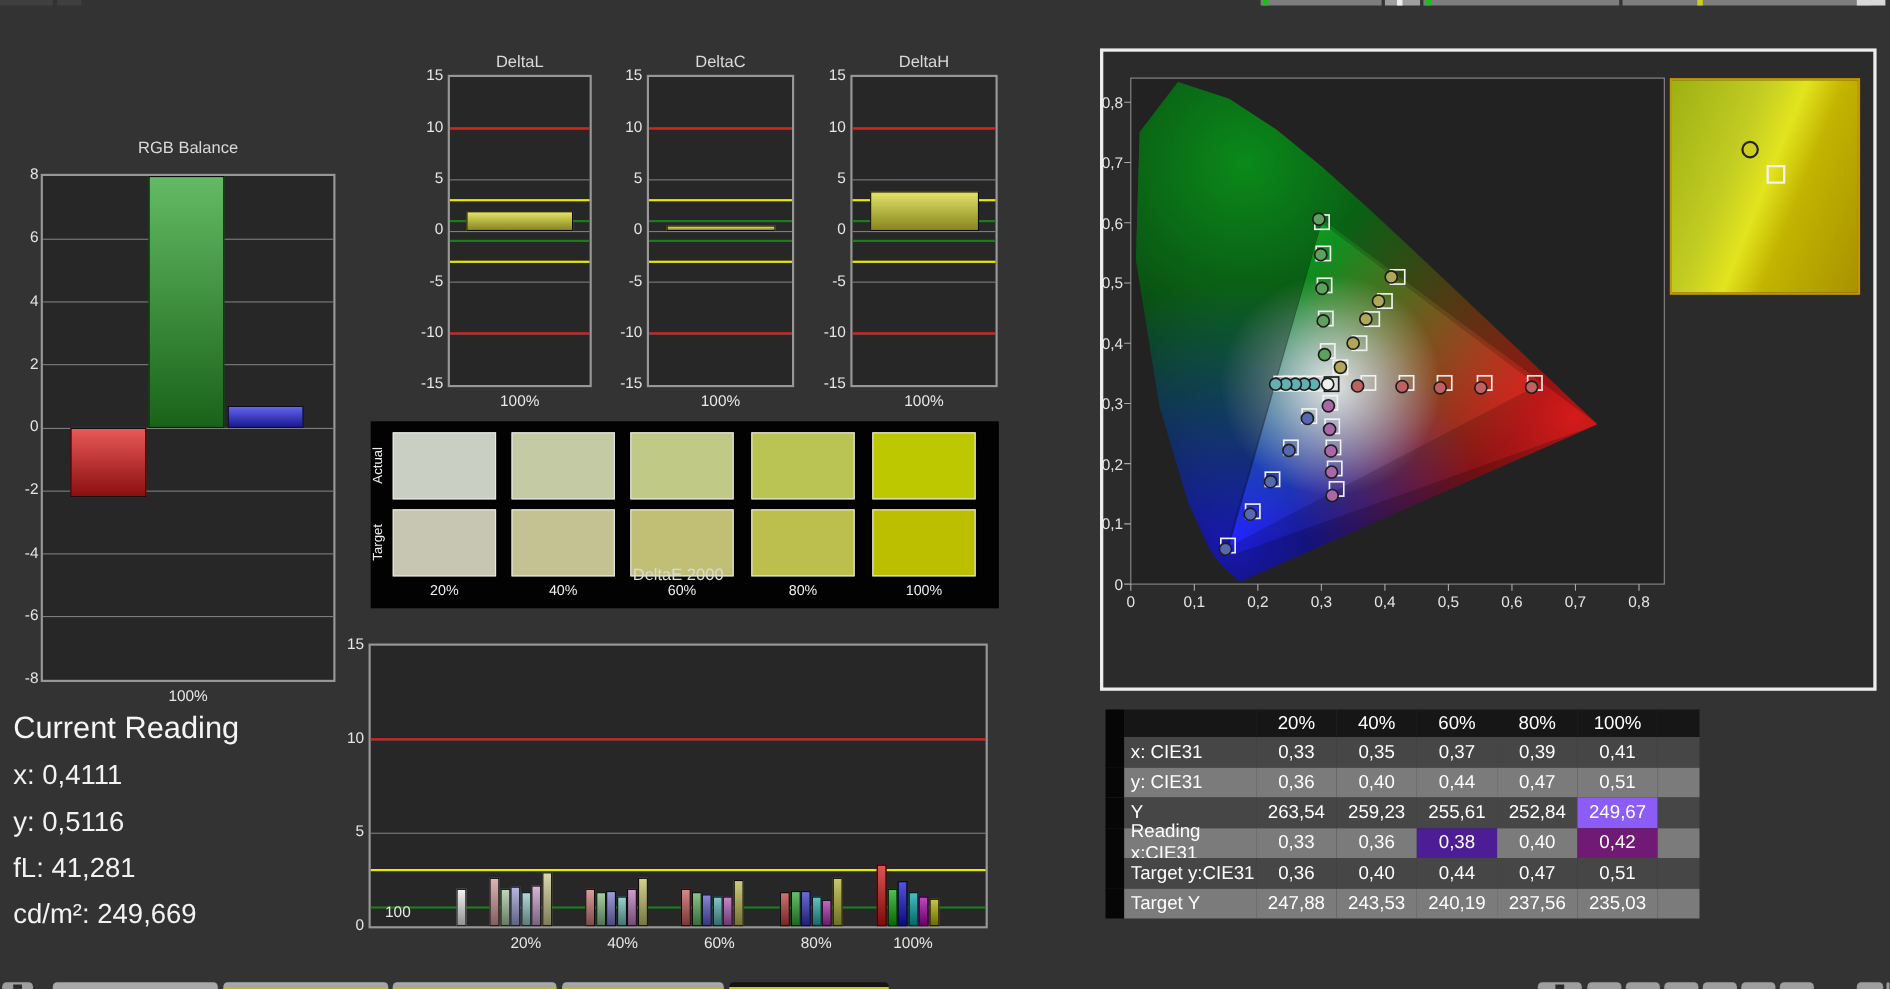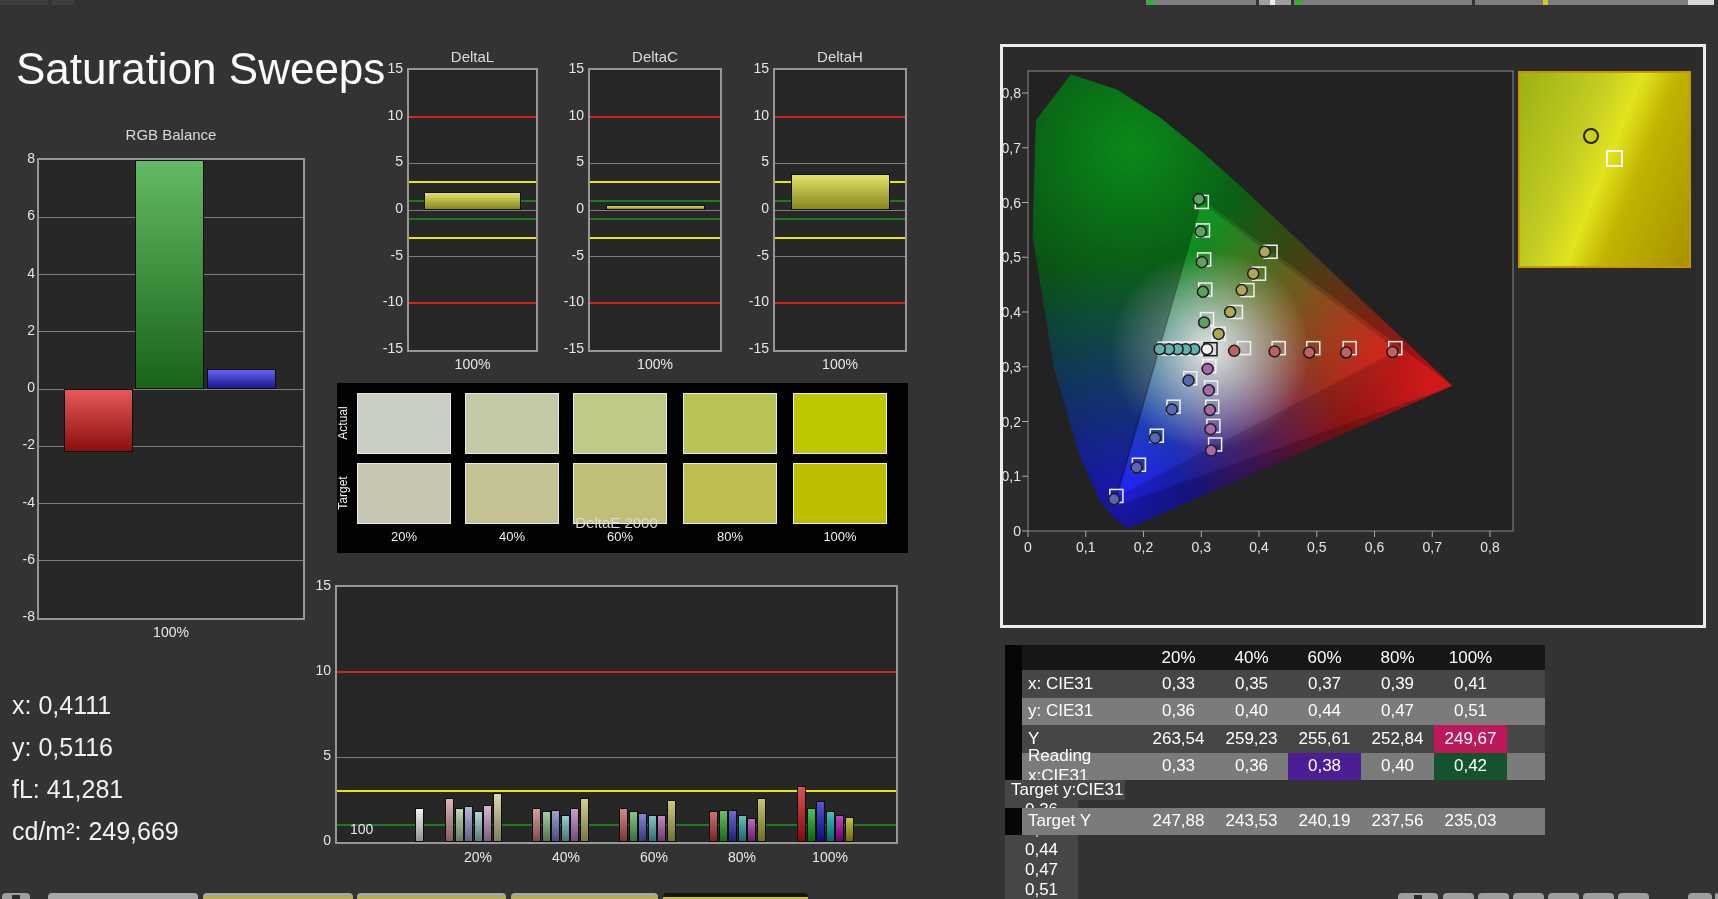--- a/index.html
+++ b/index.html
@@ -32,21 +32,20 @@
   #meas-table{position:absolute;left:1005px;top:645px;}
   .trow{display:flex;}
   .tcell{font-size:17px;color:#ffffff;display:flex;align-items:center;box-sizing:border-box;}
   .toptab,.bottab{position:absolute;}
 </style>
 </head>
 <body>
 
 <div id="app">
 
-  <div id="page-title">Saturation Sweeps</div>
 
   <div class="chart-title" style="left:37px;top:126px;width:268px;">RGB Balance</div>
   <div class="plot" id="rgb-plot" style="left:37px;top:158px;width:268px;height:462px;">
       <div class="gridline" style="left: 0px; right: 0px; top: 56.75px; height: 1px; background: rgb(125, 125, 125); position: absolute;"></div>
       <div class="gridline" style="left: 0px; right: 0px; top: 114px; height: 1px; background: rgb(125, 125, 125); position: absolute;"></div>
       <div class="gridline" style="left: 0px; right: 0px; top: 171.25px; height: 1px; background: rgb(125, 125, 125); position: absolute;"></div>
       <div class="gridline" style="left: 0px; right: 0px; top: 228.5px; height: 1px; background: rgb(125, 125, 125); position: absolute;"></div>
       <div class="gridline" style="left: 0px; right: 0px; top: 285.75px; height: 1px; background: rgb(125, 125, 125); position: absolute;"></div>
       <div class="gridline" style="left: 0px; right: 0px; top: 343px; height: 1px; background: rgb(125, 125, 125); position: absolute;"></div>
       <div class="gridline" style="left: 0px; right: 0px; top: 400.25px; height: 1px; background: rgb(125, 125, 125); position: absolute;"></div>
@@ -160,20 +159,21 @@
       <div class="bar" style="position: absolute; left: 410.4px; top: 231.2px; width: 9px; height: 23.8px; background-color: rgb(166, 46, 166);"></div>
       <div class="bar" style="position: absolute; left: 420px; top: 210.8px; width: 9px; height: 44.2px; background-color: rgb(178, 178, 54);"></div>
       <div class="bar" style="position: absolute; left: 460px; top: 198.9px; width: 9px; height: 56.1px; background-color: rgb(204, 18, 18);"></div>
       <div class="bar" style="position: absolute; left: 469.6px; top: 221px; width: 9px; height: 34px; background-color: rgb(10, 168, 10);"></div>
       <div class="bar" style="position: absolute; left: 479.2px; top: 214.2px; width: 9px; height: 40.8px; background-color: rgb(18, 18, 204);"></div>
       <div class="bar" style="position: absolute; left: 488.8px; top: 224.4px; width: 9px; height: 30.6px; background-color: rgb(0, 166, 166);"></div>
       <div class="bar" style="position: absolute; left: 498.4px; top: 227.8px; width: 9px; height: 27.2px; background-color: rgb(166, 0, 166);"></div>
       <div class="bar" style="position: absolute; left: 508px; top: 229.5px; width: 9px; height: 25.5px; background-color: rgb(174, 174, 0);"></div>
     </div>
 
+  <div id="cr-title">Current Reading</div>
   <div class="cr-line" style="top:691px;"><span>x:</span> <span>0,4111</span></div>
   <div class="cr-line" style="top:733px;"><span>y:</span> <span>0,5116</span></div>
   <div class="cr-line" style="top:775px;"><span>fL:</span> <span>41,281</span></div>
   <div class="cr-line" style="top:817px;"><span>cd/m²:</span> <span>249,669</span></div>
 
   <div id="cie-panel">
     <svg id="cie-svg" width="700" height="578">
         <rect x="25" y="24" width="485" height="460" fill="#222222" stroke="none"></rect>
         <defs>
           <radialGradient id="rgRed" gradientUnits="userSpaceOnUse" cx="429.25" cy="330.7" r="270">
@@ -342,34 +342,34 @@
         <div class="tcell" style="width: 73px; height: 27.5px; background: rgb(123, 123, 123); justify-content: center; padding-left: 0px;">0,51</div>
         <div class="tcell" style="width: 38px; height: 27.5px; background: rgb(123, 123, 123);"></div>
       </div>
       <div class="trow" style="display: flex; height: 27.5px;">
         <div class="tcell" style="width: 17px; height: 27.5px; background: rgb(6, 6, 6); justify-content: flex-start; padding-left: 0px;"></div>
         <div class="tcell" style="width: 120px; height: 27.5px; background: rgb(70, 70, 70); justify-content: flex-start; padding-left: 6px;">Y</div>
         <div class="tcell" style="width: 73px; height: 27.5px; background: rgb(70, 70, 70); justify-content: center; padding-left: 0px;">263,54</div>
         <div class="tcell" style="width: 73px; height: 27.5px; background: rgb(70, 70, 70); justify-content: center; padding-left: 0px;">259,23</div>
         <div class="tcell" style="width: 73px; height: 27.5px; background: rgb(70, 70, 70); justify-content: center; padding-left: 0px;">255,61</div>
         <div class="tcell" style="width: 73px; height: 27.5px; background: rgb(70, 70, 70); justify-content: center; padding-left: 0px;">252,84</div>
-        <div class="tcell" style="width: 73px; height: 27.5px; background: #be185d; justify-content: center; padding-left: 0px;">249,67</div>
+        <div class="tcell" style="width: 73px; height: 27.5px; background: #8b5cf6; justify-content: center; padding-left: 0px;">249,67</div>
         <div class="tcell" style="width: 38px; height: 27.5px; background: rgb(70, 70, 70);"></div>
       </div>
       <div class="trow" style="display: flex; height: 27.5px;">
         <div class="tcell" style="width: 17px; height: 27.5px; background: rgb(6, 6, 6); justify-content: flex-start; padding-left: 0px;"></div>
         <div class="tcell" style="width: 120px; height: 27.5px; background: rgb(123, 123, 123); justify-content: flex-start; padding-left: 6px;">Reading x:CIE31</div>
         <div class="tcell" style="width: 73px; height: 27.5px; background: rgb(123, 123, 123); justify-content: center; padding-left: 0px;">0,33</div>
         <div class="tcell" style="width: 73px; height: 27.5px; background: rgb(123, 123, 123); justify-content: center; padding-left: 0px;">0,36</div>
         <div class="tcell" style="width: 73px; height: 27.5px; background: #4c1d95; justify-content: center; padding-left: 0px;">0,38</div>
         <div class="tcell" style="width: 73px; height: 27.5px; background: rgb(123, 123, 123); justify-content: center; padding-left: 0px;">0,40</div>
-        <div class="tcell" style="width: 73px; height: 27.5px; background: #14532d; justify-content: center; padding-left: 0px;">0,42</div>
+        <div class="tcell" style="width: 73px; height: 27.5px; background: #701a75; justify-content: center; padding-left: 0px;">0,42</div>
         <div class="tcell" style="width: 38px; height: 27.5px; background: rgb(123, 123, 123);"></div>
       </div>
-      <div class="trow" style="display: flex; height: 27.5px; flex-direction: column;">
+      <div class="trow" style="display: flex; height: 27.5px;">
         <div class="tcell" style="width: 17px; height: 27.5px; background: rgb(6, 6, 6); justify-content: flex-start; padding-left: 0px;"></div>
         <div class="tcell" style="width: 120px; height: 27.5px; background: rgb(70, 70, 70); justify-content: flex-start; padding-left: 6px;">Target y:CIE31</div>
         <div class="tcell" style="width: 73px; height: 27.5px; background: rgb(70, 70, 70); justify-content: center; padding-left: 0px;">0,36</div>
         <div class="tcell" style="width: 73px; height: 27.5px; background: rgb(70, 70, 70); justify-content: center; padding-left: 0px;">0,40</div>
         <div class="tcell" style="width: 73px; height: 27.5px; background: rgb(70, 70, 70); justify-content: center; padding-left: 0px;">0,44</div>
         <div class="tcell" style="width: 73px; height: 27.5px; background: rgb(70, 70, 70); justify-content: center; padding-left: 0px;">0,47</div>
         <div class="tcell" style="width: 73px; height: 27.5px; background: rgb(70, 70, 70); justify-content: center; padding-left: 0px;">0,51</div>
         <div class="tcell" style="width: 38px; height: 27.5px; background: rgb(70, 70, 70);"></div>
       </div>
       <div class="trow" style="display: flex; height: 27.5px;">

